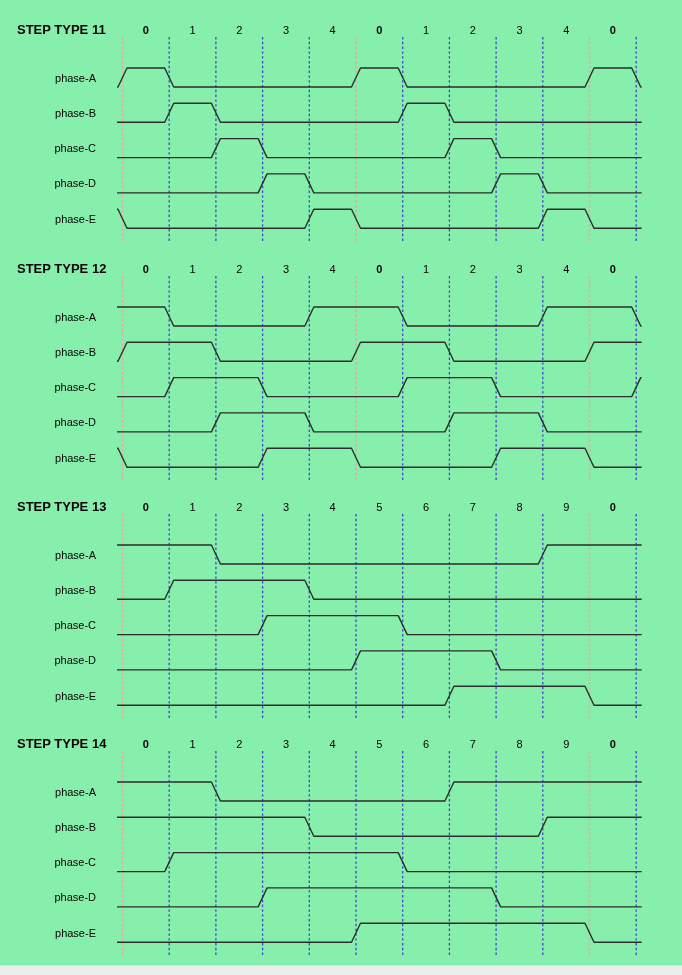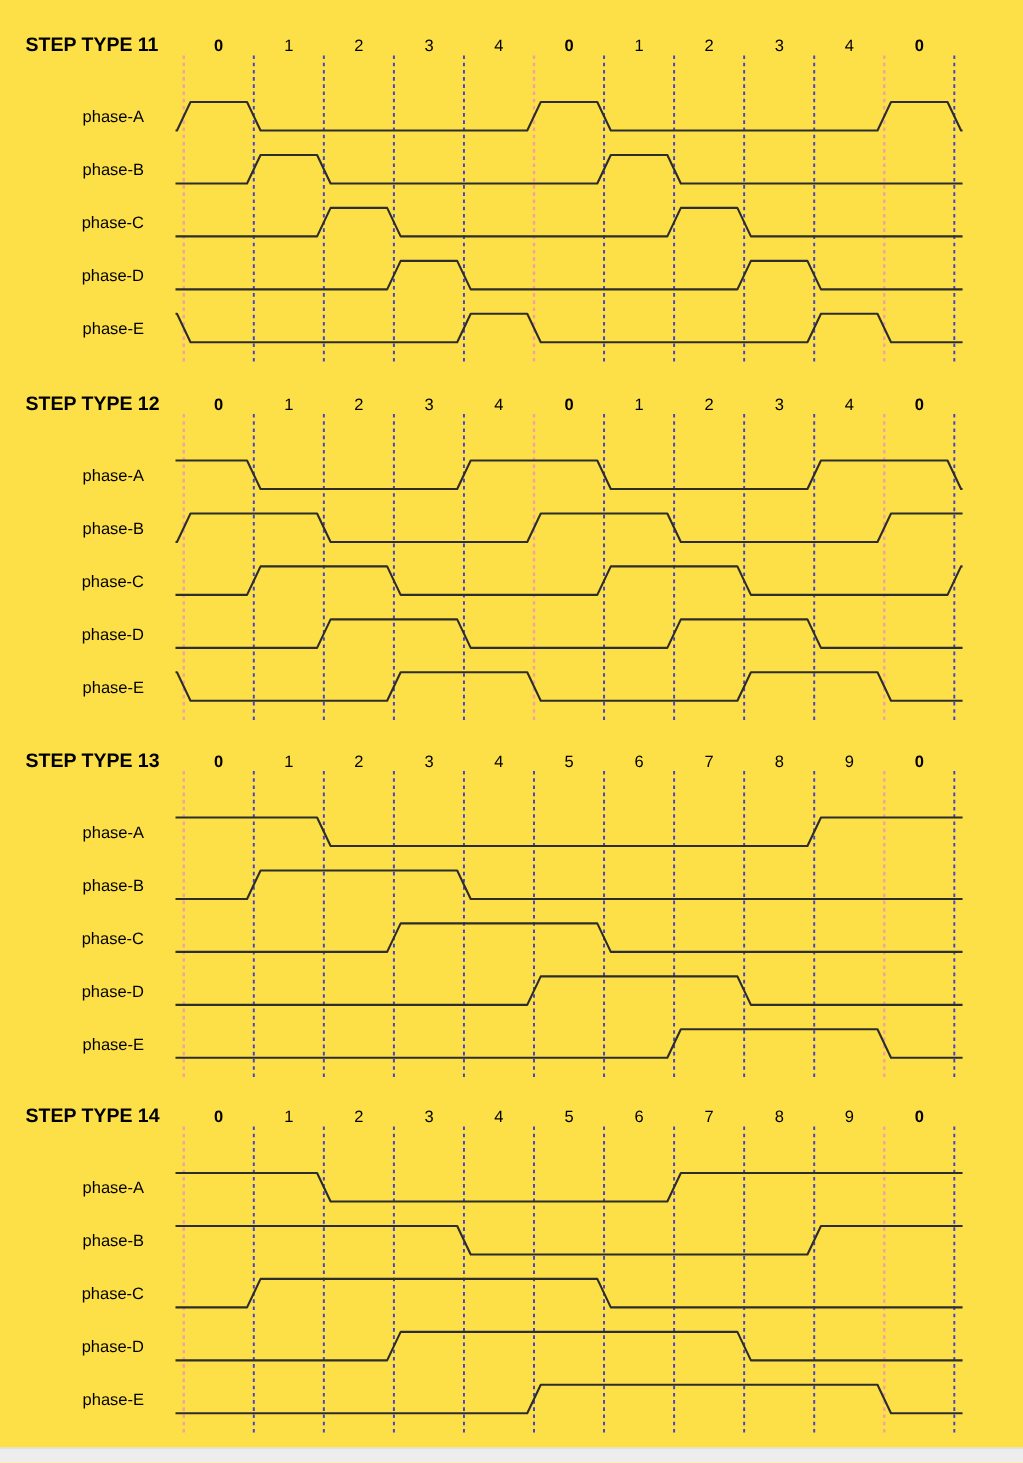--- a/index.html
+++ b/index.html
@@ -1,20 +1,20 @@
 <!DOCTYPE html>
 <html><head>
 <meta charset="utf-8">
 <style>
   html, body { margin: 0; padding: 0; background: #ffffff; }
   .page {
     position: relative;
     width: 682px;
     height: 975px;
-    background: #fde047;
+    background: #86efac;
     overflow: hidden;
     font-family: "Liberation Sans", sans-serif;
   }
   .page svg { position: absolute; top: 0; left: 0; display: block; }
   .footer-bar {
     position: absolute;
     left: 0; right: 0; bottom: 0;
     height: 9px;
     background: #ededed;
     border-top: 1px solid #e0e0e0;

